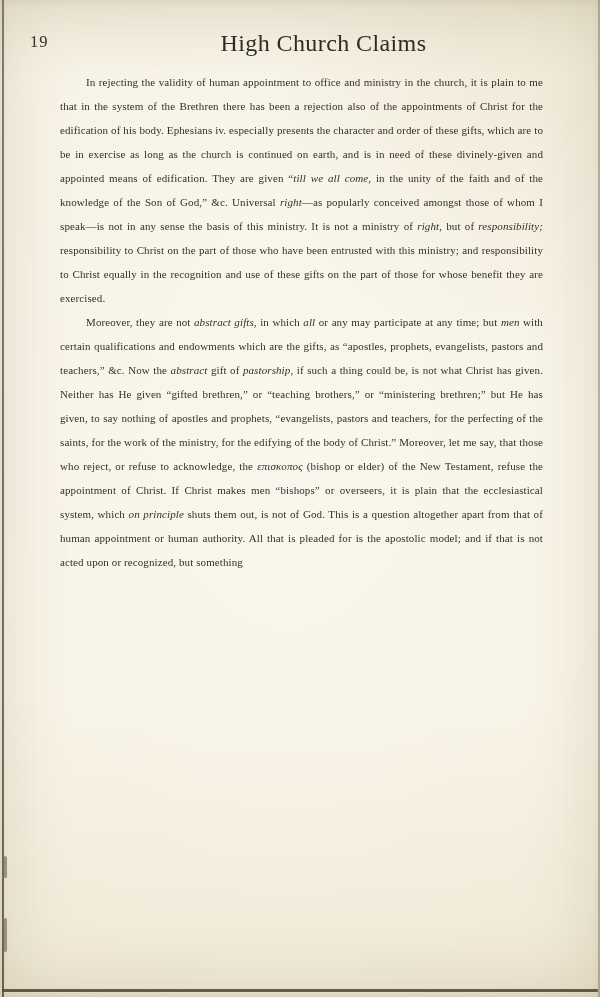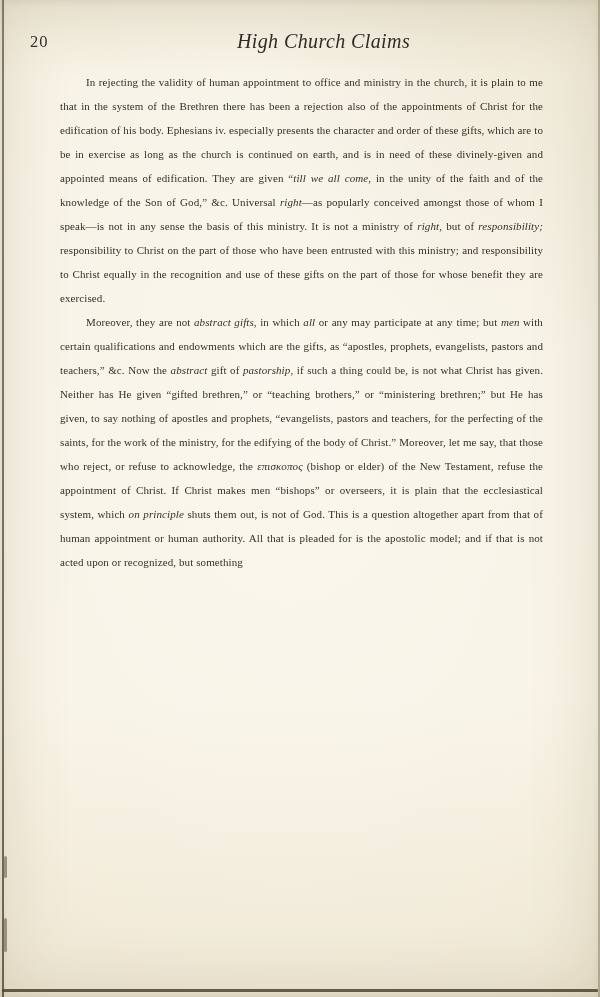--- a/index.html
+++ b/index.html
@@ -42,22 +42,21 @@
   }
   .header {
     position: relative; height: 26px; margin-top: 30px;
   }
   .page-number {
     position: absolute; left: 30px; top: 2px;
     font-size: 16.5px; letter-spacing: 1px;
   }
   .running-title {
     text-align: center;
-    font-style: italic;
-    font-size: 20px;
+    font-size: 24px;
     letter-spacing: 0.4px;
     color: #2f2c26;
     padding-left: 47px;
   }
   .body-text {
     margin: 14px 57px 0 60px;
     text-align: justify;
     font-size: 11px;
     line-height: 24px;
     letter-spacing: 0.1px;
@@ -66,21 +65,21 @@
     margin: 0;
     text-indent: 26px;
   }
   .it { font-style: italic; }
 </style>
 </head>
 <body>
 
 <div class="scan">
   <div class="header">
-    <span class="page-number">20</span>
+    <span class="page-number">19</span>
     <div class="running-title">High Church Claims</div>
   </div>
 
   <div class="body-text">
       <p><span>In rejecting the validity of human appointment to office and ministry in the church, it is plain to me that in the system of the Brethren there has been a rejection also of the appointments of Christ for the edification of his body. Ephesians iv. especially presents the character and order of these gifts, which are to be in exercise as long as the church is continued on earth, and is in need of these divinely-given and appointed means of edification. They are given “</span><span class="it">till we all come,</span><span> in the unity of the faith and of the knowledge of the Son of God,” &amp;c. Universal </span><span class="it">right</span><span>—as popularly conceived amongst those of whom I speak—is not in any sense the basis of this ministry. It is not a ministry of </span><span class="it">right</span><span>, but of </span><span class="it">responsibility;</span><span> responsibility to Christ on the part of those who have been entrusted with this ministry; and responsibility to Christ equally in the recognition and use of these gifts on the part of those for whose benefit they are exercised.</span></p>
       <p><span>Moreover, they are not </span><span class="it">abstract gifts,</span><span> in which </span><span class="it">all</span><span> or any may participate at any time; but </span><span class="it">men</span><span> with certain qualifications and endowments which are the gifts, as “apostles, prophets, evangelists, pastors and teachers,” &amp;c. Now the </span><span class="it">abstract</span><span> gift of </span><span class="it">pastorship,</span><span> if such a thing could be, is not what Christ has given. Neither has He given “gifted brethren,” or “teaching brothers,” or “ministering brethren;” but He has given, to say nothing of apostles and prophets, “evangelists, pastors and teachers, for the perfecting of the saints, for the work of the ministry, for the edifying of the body of Christ.” Moreover, let me say, that those who reject, or refuse to acknowledge, the </span><span class="it">επισκοπος</span><span> (bishop or elder) of the New Testament, refuse the appointment of Christ. If Christ makes men “bishops” or overseers, it is plain that the ecclesiastical system, which </span><span class="it">on principle</span><span> shuts them out, is not of God. This is a question altogether apart from that of human appointment or human authority. All that is pleaded for is the apostolic model; and if that is not acted upon or recognized, but something</span></p>
     </div>
 
   <div class="edge-left"></div>
   <div class="edge-right"></div>

